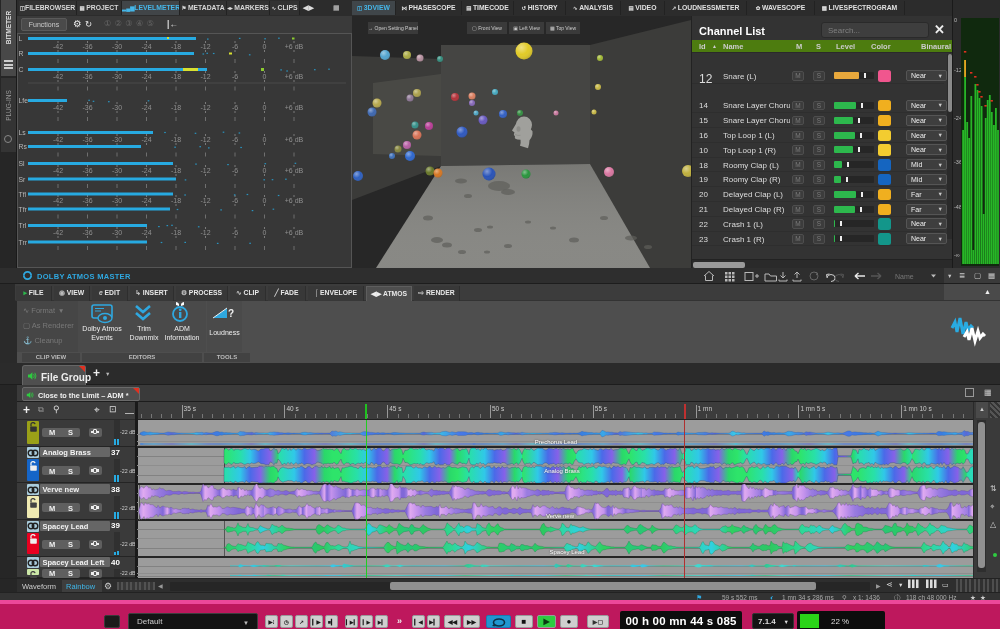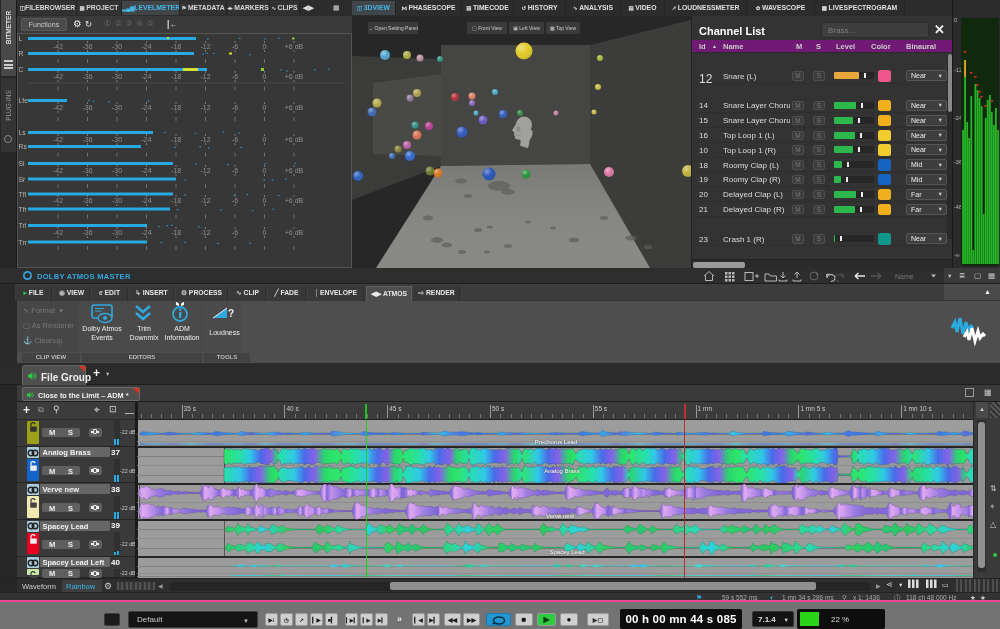--- a/index.html
+++ b/index.html
@@ -495,31 +495,31 @@
       <circle cx="257" cy="156" r="5" fill="url(#sph)"></circle>
       <circle cx="336" cy="155" r="6" fill="#bcac34"></circle>
       <circle cx="336" cy="155" r="6" fill="url(#sph)"></circle>
     </svg>
     <div class="abs" style="left:368px;top:22px;width:50px;height:12px;background:#3a3a3a;color:#ccc;font-size:5px;text-align:center;line-height:12px;overflow:hidden;white-space:nowrap">→ Open Setting Panel</div>
     <div class="abs" style="left:467px;top:22px;width:40px;height:12px;background:#3a3a3a;color:#ccc;font-size:5px;text-align:center;line-height:12px;overflow:hidden;white-space:nowrap">▢ Front View</div>
     <div class="abs" style="left:509px;top:22px;width:35px;height:12px;background:#3a3a3a;color:#ccc;font-size:5px;text-align:center;line-height:12px;overflow:hidden;white-space:nowrap">▣ Left View</div>
     <div class="abs" style="left:546px;top:22px;width:34px;height:12px;background:#3a3a3a;color:#ccc;font-size:5px;text-align:center;line-height:12px;overflow:hidden;white-space:nowrap">▩ Top View</div>
     <div class="abs" style="left:691px;top:16px;width:261px;height:252px;background:#333;border-left:1px solid #222">
  <div class="t" style="left:7px;top:9px;font-size:11px;font-weight:bold;color:#fff">Channel List</div>
- <div class="abs" style="left:129px;top:6px;width:108px;height:16px;background:#3e3e3e;border:1px solid #2a2a2a;border-radius:3px;color:#808080;font-size:8px;line-height:15px;padding-left:6px">Brass...</div>
+ <div class="abs" style="left:129px;top:6px;width:108px;height:16px;background:#3e3e3e;border:1px solid #2a2a2a;border-radius:3px;color:#808080;font-size:8px;line-height:15px;padding-left:6px">Search...</div>
  <div class="t" style="left:242px;top:6px;font-size:13px;color:#eee;font-weight:bold">✕</div>
- <div class="abs" style="left:0;top:24px;width:261px;height:13px;background:#701a75;border-bottom:1px solid #2a2a2a;color:#ccc;font-size:7.5px;font-weight:bold">
+ <div class="abs" style="left:0;top:24px;width:261px;height:13px;background:#4d7c0f;border-bottom:1px solid #2a2a2a;color:#ccc;font-size:7.5px;font-weight:bold">
    <span class="t" style="left:7px;top:2px">Id</span>
         <span class="t" style="left:20px;top:3px;font-size:5px">▲</span>
         <span class="t" style="left:31px;top:2px">Name</span>
    <span class="t" style="left:104px;top:2px">M</span>
         <span class="t" style="left:124px;top:2px">S</span>
    <span class="t" style="left:144px;top:2px">Level</span>
         <span class="t" style="left:179px;top:2px">Color</span>
-   <span class="t" style="left:214px;top:2px">Binaural</span>
+   <span class="t" style="left:229px;top:2px">Binaural</span>
  </div>
       <div class="abs" style="left:0;top:52.8px;width:252px;height:14.8px;background:#333;border-bottom:1px solid #2e2e2e">
         <span class="t" style="left:7px;top:3px;font-size:12px;color:#ddd">12</span>
         <span class="t" style="left:31px;top:3px;font-size:8px;color:#ddd;width:67px;overflow:hidden">Snare (L)</span>
         <div class="abs" style="left:100px;top:2.5px;width:12px;height:9.5px;background:#3c3c3c;border:1px solid #4e4e4e;border-radius:2px;color:#7a7a7a;font-size:6.5px;text-align:center;line-height:8px">M</div>
         <div class="abs" style="left:121px;top:2.5px;width:12px;height:9.5px;background:#3c3c3c;border:1px solid #4e4e4e;border-radius:2px;color:#7a7a7a;font-size:6.5px;text-align:center;line-height:8px">S</div>
         <div class="abs" style="left:142px;top:3.5px;width:40px;height:7px;background:#262626;border-radius:1px">
           <div class="abs" style="left:0;top:0;width:25px;height:7px;background:#e8a83c;border-radius:1px"></div>
           <div class="abs" style="left:30px;top:1px;width:2px;height:5px;background:#eee"></div>
         </div>
@@ -614,20 +614,32 @@
         <span class="t" style="left:7px;top:3px;font-size:8px;color:#ddd">21</span>
         <span class="t" style="left:31px;top:3px;font-size:8px;color:#ddd;width:67px;overflow:hidden">Delayed Clap (R)</span>
         <div class="abs" style="left:100px;top:2.5px;width:12px;height:9.5px;background:#3c3c3c;border:1px solid #4e4e4e;border-radius:2px;color:#7a7a7a;font-size:6.5px;text-align:center;line-height:8px">M</div>
         <div class="abs" style="left:121px;top:2.5px;width:12px;height:9.5px;background:#3c3c3c;border:1px solid #4e4e4e;border-radius:2px;color:#7a7a7a;font-size:6.5px;text-align:center;line-height:8px">S</div>
         <div class="abs" style="left:142px;top:3.5px;width:40px;height:7px;background:#262626;border-radius:1px">
           <div class="abs" style="left:0;top:0;width:21px;height:7px;background:#2db84d;border-radius:1px"></div>
           <div class="abs" style="left:26px;top:1px;width:2px;height:5px;background:#eee"></div>
         </div>
         <div class="abs" style="left:186px;top:1.5px;width:13px;height:11.5px;background:#f0af1f;border-radius:2.5px"></div>
         <div class="abs" style="left:214px;top:1.5px;width:41px;height:11px;background:#3e3e3e;border:1px solid #555;border-radius:2px;color:#eee;font-size:7px;line-height:10px;padding-left:4px">Far<span class="t" style="right:3px;top:2.5px;color:#ccc;font-size:5.5px;line-height:1">▼</span></div>
+      </div>
+      <div class="abs" style="left:0;top:200.8px;width:252px;height:14.8px;background:#333;border-bottom:1px solid #2e2e2e">
+        <span class="t" style="left:7px;top:3px;font-size:8px;color:#ddd">22</span>
+        <span class="t" style="left:31px;top:3px;font-size:8px;color:#ddd;width:67px;overflow:hidden">Crash 1 (L)</span>
+        <div class="abs" style="left:100px;top:2.5px;width:12px;height:9.5px;background:#3c3c3c;border:1px solid #4e4e4e;border-radius:2px;color:#7a7a7a;font-size:6.5px;text-align:center;line-height:8px">M</div>
+        <div class="abs" style="left:121px;top:2.5px;width:12px;height:9.5px;background:#3c3c3c;border:1px solid #4e4e4e;border-radius:2px;color:#7a7a7a;font-size:6.5px;text-align:center;line-height:8px">S</div>
+        <div class="abs" style="left:142px;top:3.5px;width:40px;height:7px;background:#262626;border-radius:1px">
+          <div class="abs" style="left:0;top:0;width:1px;height:7px;background:#2db84d;border-radius:1px"></div>
+          <div class="abs" style="left:6px;top:1px;width:2px;height:5px;background:#eee"></div>
+        </div>
+        <div class="abs" style="left:186px;top:1.5px;width:13px;height:11.5px;background:#13968a;border-radius:2.5px"></div>
+        <div class="abs" style="left:214px;top:1.5px;width:41px;height:11px;background:#3e3e3e;border:1px solid #555;border-radius:2px;color:#eee;font-size:7px;line-height:10px;padding-left:4px">Near<span class="t" style="right:3px;top:2.5px;color:#ccc;font-size:5.5px;line-height:1">▼</span></div>
       </div>
       <div class="abs" style="left:0;top:215.6px;width:252px;height:14.8px;background:#333;border-bottom:1px solid #2e2e2e">
         <span class="t" style="left:7px;top:3px;font-size:8px;color:#ddd">23</span>
         <span class="t" style="left:31px;top:3px;font-size:8px;color:#ddd;width:67px;overflow:hidden">Crash 1 (R)</span>
         <div class="abs" style="left:100px;top:2.5px;width:12px;height:9.5px;background:#3c3c3c;border:1px solid #4e4e4e;border-radius:2px;color:#7a7a7a;font-size:6.5px;text-align:center;line-height:8px">M</div>
         <div class="abs" style="left:121px;top:2.5px;width:12px;height:9.5px;background:#3c3c3c;border:1px solid #4e4e4e;border-radius:2px;color:#7a7a7a;font-size:6.5px;text-align:center;line-height:8px">S</div>
         <div class="abs" style="left:142px;top:3.5px;width:40px;height:7px;background:#262626;border-radius:1px">
           <div class="abs" style="left:0;top:0;width:1px;height:7px;background:#2db84d;border-radius:1px"></div>
           <div class="abs" style="left:6px;top:1px;width:2px;height:5px;background:#eee"></div>
         </div>
@@ -1865,21 +1877,21 @@
  <span class="t" style="left:722px;top:1px">59 s 552 ms</span>
  <span class="t" style="left:770px;top:0.5px;color:#2fa8e0;font-size:7px">◐</span>
  <span class="t" style="left:782px;top:1px">1 mn 34 s 286 ms</span>
  <span class="t" style="left:842px;top:1px">⚲</span>
  <span class="t" style="left:853px;top:1px">x 1: 1436</span>
  <span class="t" style="left:894px;top:1px">ⓘ</span>
  <span class="t" style="left:906px;top:1px">118 ch 48 000 Hz</span>
  <span class="t" style="left:970px;top:0.5px;color:#ccc">★</span>
  <span class="t" style="left:980px;top:0.5px;color:#ccc">★</span>
 </div>
-    <div class="abs" style="left:0;top:600px;width:1000px;height:29px;background:#737373;border-top:2px solid #ec4899">
+    <div class="abs" style="left:0;top:600px;width:1000px;height:29px;background:#be185d;border-top:4px solid #ec4899">
       <div class="abs" style="left:104px;top:10.5px;width:16px;height:13.5px;background:#1b1b1b;border:1px solid #3a3a3a;border-radius:2px"></div>
       <div class="abs" style="left:128px;top:9px;width:130px;height:17px;background:#141414;border:1px solid #3e3e3e;border-radius:2px;color:#ccc;font-size:8px;line-height:16px;padding-left:8px">Default<span class="t" style="right:8px;top:1px;font-size:6px;color:#bbb">▼</span></div>
       <div class="abs" style="left:265px;top:10.5px;width:13px;height:13.5px;background:#cfcfcf;border-radius:2px;border:1px solid #9a9a9a;color:#1a1a1a;font-size:5.5px;font-weight:bold;text-align:center;line-height:12px;overflow:hidden">▶⁝</div>
       <div class="abs" style="left:280px;top:10.5px;width:13px;height:13.5px;background:#cfcfcf;border-radius:2px;border:1px solid #9a9a9a;color:#1a1a1a;font-size:5.5px;font-weight:bold;text-align:center;line-height:12px;overflow:hidden">◷</div>
       <div class="abs" style="left:295px;top:10.5px;width:13px;height:13.5px;background:#cfcfcf;border-radius:2px;border:1px solid #9a9a9a;color:#1a1a1a;font-size:5.5px;font-weight:bold;text-align:center;line-height:12px;overflow:hidden">↗</div>
       <div class="abs" style="left:310px;top:10.5px;width:13px;height:13.5px;background:#cfcfcf;border-radius:2px;border:1px solid #9a9a9a;color:#1a1a1a;font-size:5.5px;font-weight:bold;text-align:center;line-height:12px;overflow:hidden">▎▶</div>
       <div class="abs" style="left:325px;top:10.5px;width:13px;height:13.5px;background:#cfcfcf;border-radius:2px;border:1px solid #9a9a9a;color:#1a1a1a;font-size:5.5px;font-weight:bold;text-align:center;line-height:12px;overflow:hidden">■▎</div>
       <div class="abs" style="left:345px;top:10.5px;width:13px;height:13.5px;background:#cfcfcf;border-radius:2px;border:1px solid #9a9a9a;color:#1a1a1a;font-size:5px;font-weight:bold;text-align:center;line-height:12px;overflow:hidden">▎▶▎</div>
       <div class="abs" style="left:360px;top:10.5px;width:13px;height:13.5px;background:#cfcfcf;border-radius:2px;border:1px solid #9a9a9a;color:#1a1a1a;font-size:5px;font-weight:bold;text-align:center;line-height:12px;overflow:hidden">▎▶</div>
       <div class="abs" style="left:375px;top:10.5px;width:13px;height:13.5px;background:#cfcfcf;border-radius:2px;border:1px solid #9a9a9a;color:#1a1a1a;font-size:5px;font-weight:bold;text-align:center;line-height:12px;overflow:hidden">▶▎</div>

